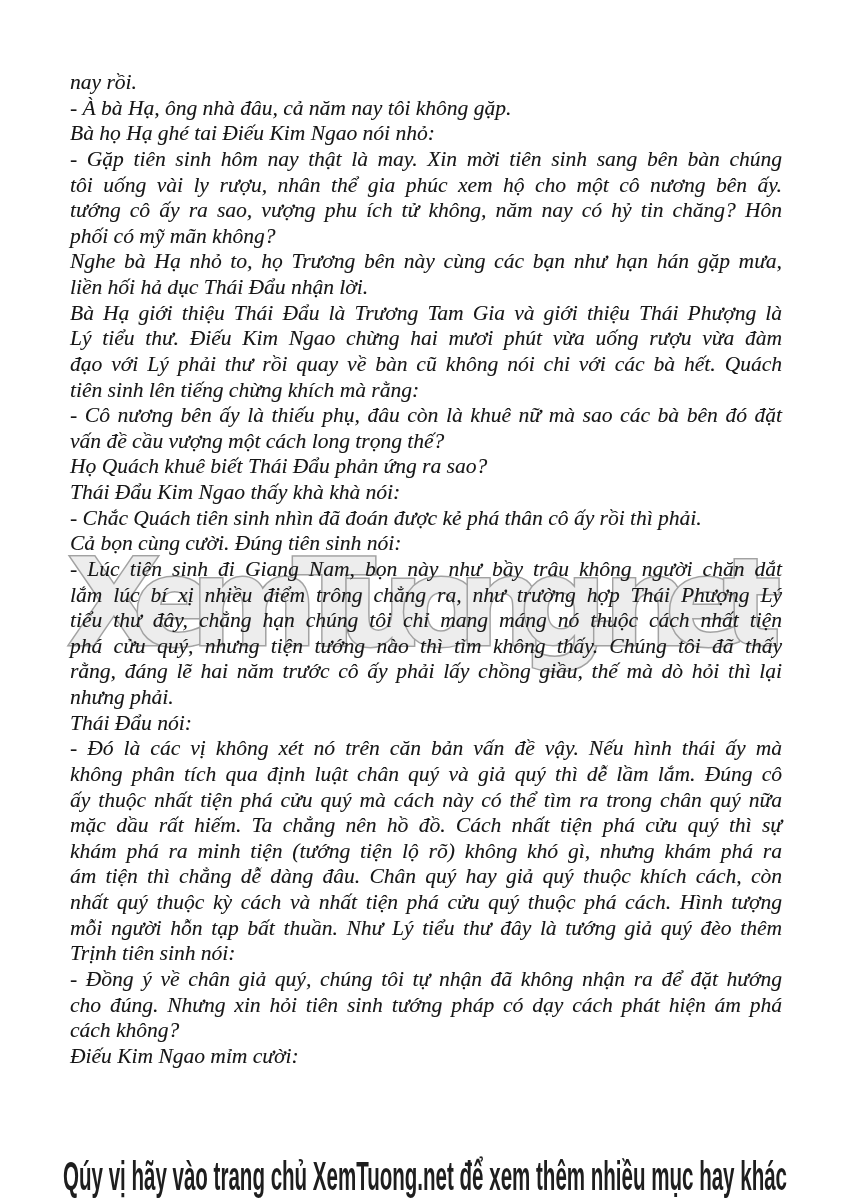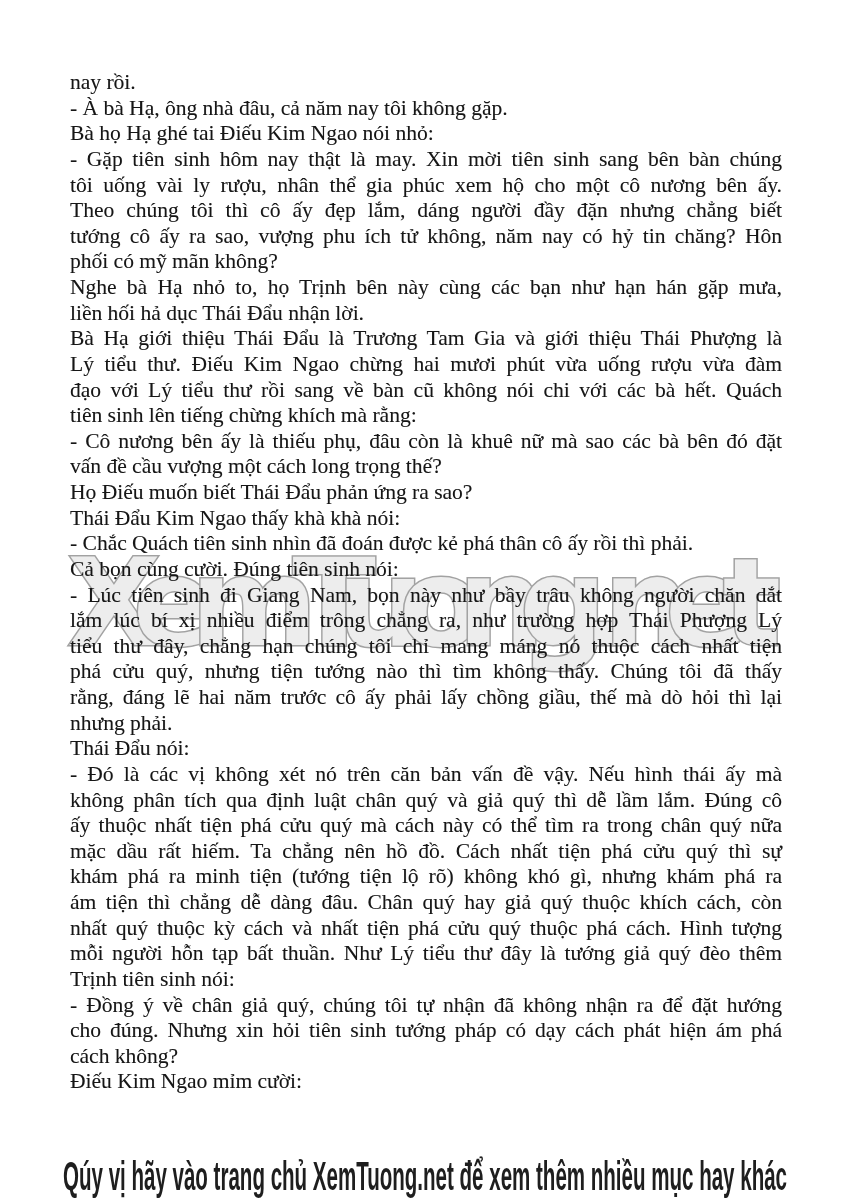--- a/index.html
+++ b/index.html
@@ -32,20 +32,21 @@
     width: 712px;
     z-index: 2;
     font-size: 21.5px;
     line-height: 25.62px;
     text-shadow: 0.3px 0.3px 0.5px rgba(110,110,110,0.45);
   }
   .line {
     min-height: 25.62px;
     text-align: left;
     white-space: normal;
+    font-style: italic;
   }
   .line.j {
     text-align: justify;
     text-align-last: justify;
   }
   .footer-svg {
     position: absolute;
     left: 61px;
     top: 1150px;
     z-index: 2;
@@ -63,32 +64,31 @@
   <svg class="watermark-svg" width="728" height="140" viewBox="0 0 728 140" aria-hidden="true">
     <text x="364" y="101" text-anchor="middle" font-size="122" textLength="714" lengthAdjust="spacing" stroke-width="3" paint-order="stroke" fill="#ededed" stroke="#a2a2a2">XemTuong.net</text>
   </svg>
 
   <div class="text-block" style="color: rgb(22, 22, 22);">
       <div class="line">nay rồi.</div>
       <div class="line">- À bà Hạ, ông nhà đâu, cả năm nay tôi không gặp.</div>
       <div class="line">Bà họ Hạ ghé tai Điếu Kim Ngao nói nhỏ:</div>
       <div class="line j">- Gặp tiên sinh hôm nay thật là may. Xin mời tiên sinh sang bên bàn chúng</div>
       <div class="line j">tôi uống vài ly rượu, nhân thể gia phúc xem hộ cho một cô nương bên ấy.</div>
-      <div class="line j">Theo chúng tôi thì cô ấy đẹp lắm, dáng người đầy đặn nhưng chẳng biết</div>
       <div class="line j">tướng cô ấy ra sao, vượng phu ích tử không, năm nay có hỷ tin chăng? Hôn</div>
       <div class="line">phối có mỹ mãn không?</div>
-      <div class="line j">Nghe bà Hạ nhỏ to, họ Trịnh bên này cùng các bạn như hạn hán gặp mưa,</div>
+      <div class="line j">Nghe bà Hạ nhỏ to, họ Trương bên này cùng các bạn như hạn hán gặp mưa,</div>
       <div class="line">liền hối hả dục Thái Đẩu nhận lời.</div>
       <div class="line j">Bà Hạ giới thiệu Thái Đẩu là Trương Tam Gia và giới thiệu Thái Phượng là</div>
       <div class="line j">Lý tiểu thư. Điếu Kim Ngao chừng hai mươi phút vừa uống rượu vừa đàm</div>
-      <div class="line j">đạo với Lý tiểu thư rồi sang về bàn cũ không nói chi với các bà hết. Quách</div>
+      <div class="line j">đạo với Lý phải thư rồi quay về bàn cũ không nói chi với các bà hết. Quách</div>
       <div class="line">tiên sinh lên tiếng chừng khích mà rằng:</div>
       <div class="line j">- Cô nương bên ấy là thiếu phụ, đâu còn là khuê nữ mà sao các bà bên đó đặt</div>
       <div class="line">vấn đề cầu vượng một cách long trọng thế?</div>
-      <div class="line">Họ Điếu muốn biết Thái Đẩu phản ứng ra sao?</div>
+      <div class="line">Họ Quách khuê biết Thái Đẩu phản ứng ra sao?</div>
       <div class="line">Thái Đẩu Kim Ngao thấy khà khà nói:</div>
       <div class="line">- Chắc Quách tiên sinh nhìn đã đoán được kẻ phá thân cô ấy rồi thì phải.</div>
       <div class="line">Cả bọn cùng cười. Đúng tiên sinh nói:</div>
       <div class="line j">- Lúc tiên sinh đi Giang Nam, bọn này như bầy trâu không người chăn dắt</div>
       <div class="line j">lắm lúc bí xị nhiều điểm trông chẳng ra, như trường hợp Thái Phượng Lý</div>
       <div class="line j">tiểu thư đây, chẳng hạn chúng tôi chỉ mang máng nó thuộc cách nhất tiện</div>
       <div class="line j">phá cửu quý, nhưng tiện tướng nào thì tìm không thấy. Chúng tôi đã thấy</div>
       <div class="line j">rằng, đáng lẽ hai năm trước cô ấy phải lấy chồng giầu, thế mà dò hỏi thì lại</div>
       <div class="line">nhưng phải.</div>
       <div class="line">Thái Đẩu nói:</div>

